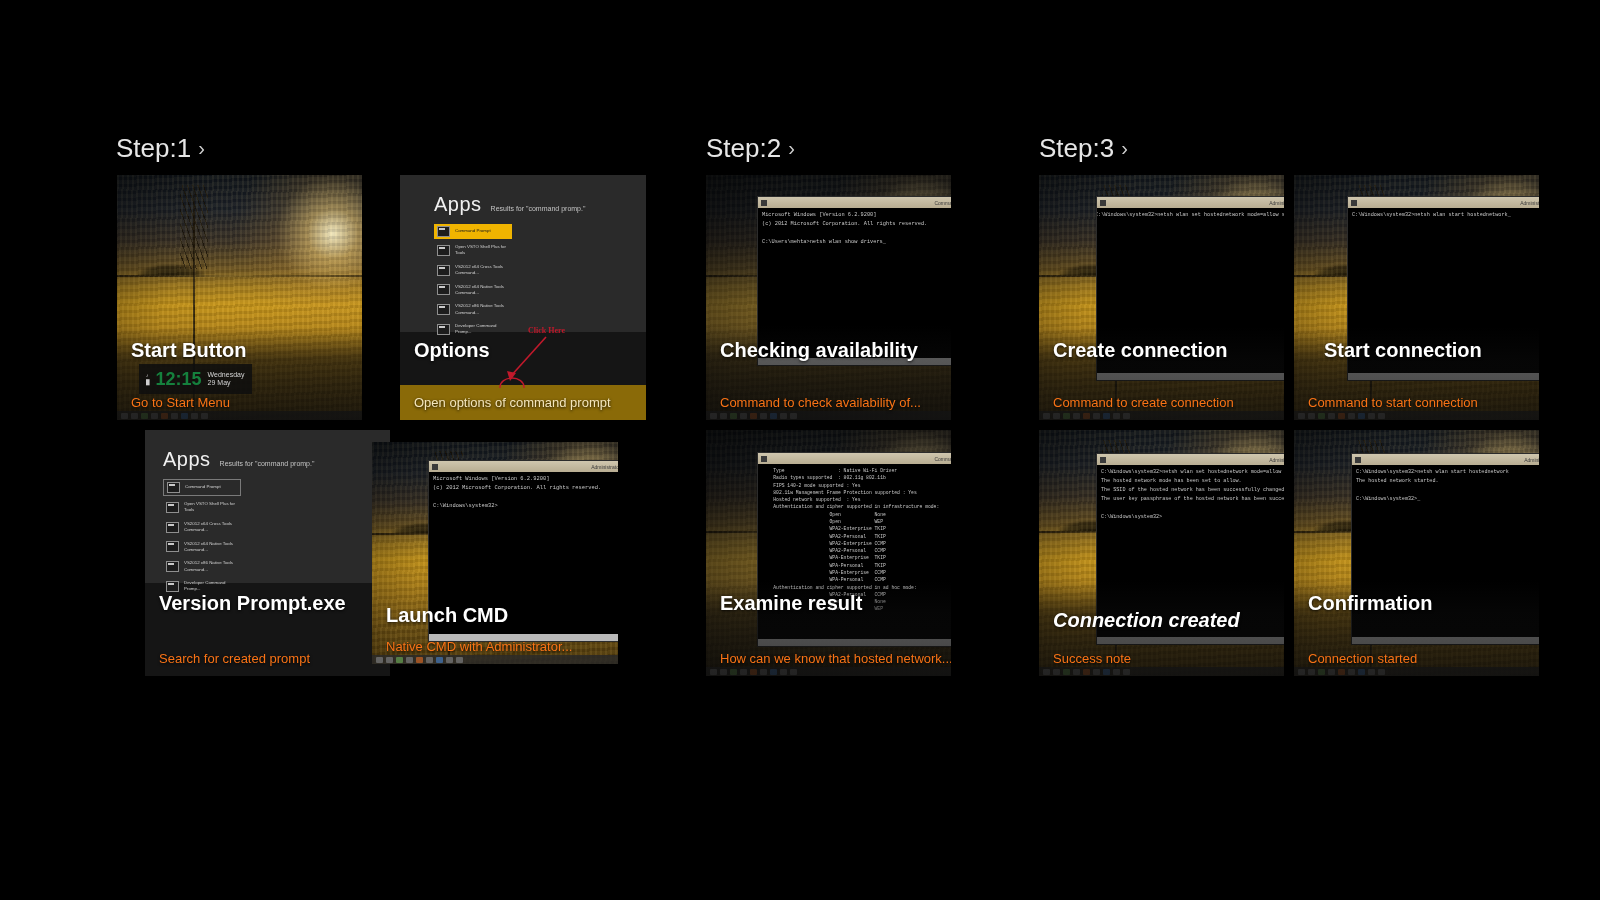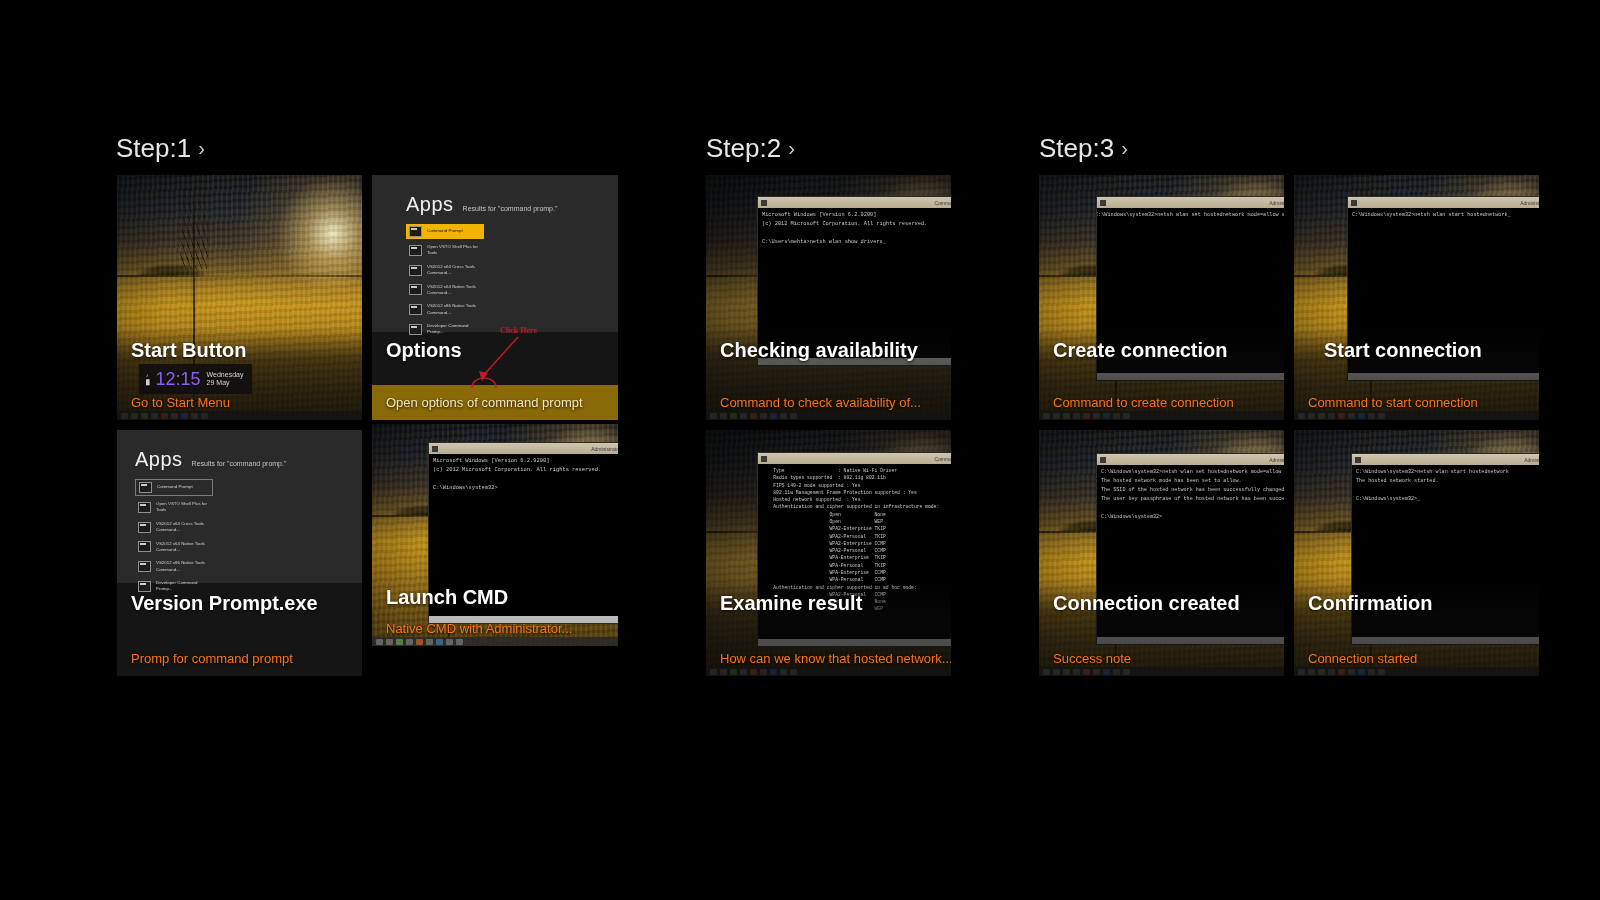--- a/index.html
+++ b/index.html
@@ -155,32 +155,32 @@
   .tile-caption {
     position: absolute; left: 14px;
     font-size: 13px; font-weight: 400; color: #f97316;
     text-shadow: 0 1px 3px rgba(0,0,0,0.9);
     white-space: nowrap; z-index: 6;
   }
   .title-scrim {
     position: absolute; left: 0; right: 0; z-index: 5;
     background: linear-gradient(to bottom, rgba(10,10,10,0.0), rgba(10,10,10,0.55) 35%, rgba(10,10,10,0.72));
   }
-  .tile.flat { background: #151515; }
+  .tile.flat { background: #151515; margin-left: 28px; }
   .goldbar { position: absolute; left: 0; right: 0; bottom: 0; background: #8a6a08; z-index: 4; }
 
   
   .clockwidget {
     position: absolute; left: 22px; bottom: 26px; width: 113px; height: 30px;
     background: rgba(14,14,14,0.86);
     display: flex; align-items: center; gap: 6px; padding-left: 7px; z-index: 6;
   }
   .clockwidget .tray { display: flex; flex-direction: column; gap: 2px; }
   .clockwidget .tray span { font-size: 5px; color: #cfcfcf; line-height: 1; }
-  .clockwidget .time { font-size: 18px; font-weight: 400; color: #8b5cf6; line-height: 1; }
+  .clockwidget .time { font-size: 18px; font-weight: 700; color: #15803d; line-height: 1; }
   .clockwidget .date { display: flex; flex-direction: column; line-height: 1.2; }
   .clockwidget .date span { font-size: 7px; color: #d5d5d5; }
 </style>
 </head>
 <body>
 
 <div id="app">
 
 
   <div class="group-header" style="left:116px; top:133px;">
@@ -291,24 +291,24 @@
             <span class="ico"></span>
             <span class="lbl">VS2012 x86 Native Tools Command...</span>
           </div>
         <div class="approw">
             <span class="ico"></span>
             <span class="lbl">Developer Command Promp...</span>
           </div>
       </div>
     </div>
     <div class="tile-title" style="top:162px;">Version Prompt.exe</div>
-    <div class="tile-caption" style="bottom:10px;">Promp for command prompt</div>
-  </div>
-
-  <div class="tile" style="left:372px; top:424px; width:246px; height:222px;">
+    <div class="tile-caption" style="bottom:10px;">Search for created prompt</div>
+  </div>
+
+  <div class="tile" style="left:372px; top:442px; width:246px; height:222px;">
     <div class="wall">
       <div class="treeline"></div>
         <div class="horizon"></div>
         <div class="stalk"></div>
     </div>
     <div class="taskbar">
       <i></i>
         <i></i>
         <i class="g"></i>
         <i></i>
@@ -504,21 +504,21 @@
       </div>
       <div class="body" style="font-size:5.1px; line-height:1.75;"><span>C:\Windows\system32&gt;netsh wlan set hostednetwork mode=allow</span>
 <span>The hosted network mode has been set to allow.</span>
 <span>The SSID of the hosted network has been successfully changed.</span>
 <span>The user key passphrase of the hosted network has been successfully changed.</span>
 
 <span>C:\Windows\system32&gt;</span></div>
       <div class="statusbar"></div>
     </div>
     <div class="title-scrim" style="top:150px; bottom:0;"></div>
-    <div class="tile-title" style="top:162px;">Connection created</div>
+    <div class="tile-title" style="top:179px;font-style:italic;">Connection created</div>
     <div class="tile-caption" style="bottom:10px;">Success note</div>
   </div>
 
   <div class="tile" style="left:1294px; top:430px; width:245px; height:246px;">
     <div class="wall">
       <div class="treeline"></div>
         <div class="horizon"></div>
         <div class="stalk"></div>
     </div>
     <div class="taskbar">

